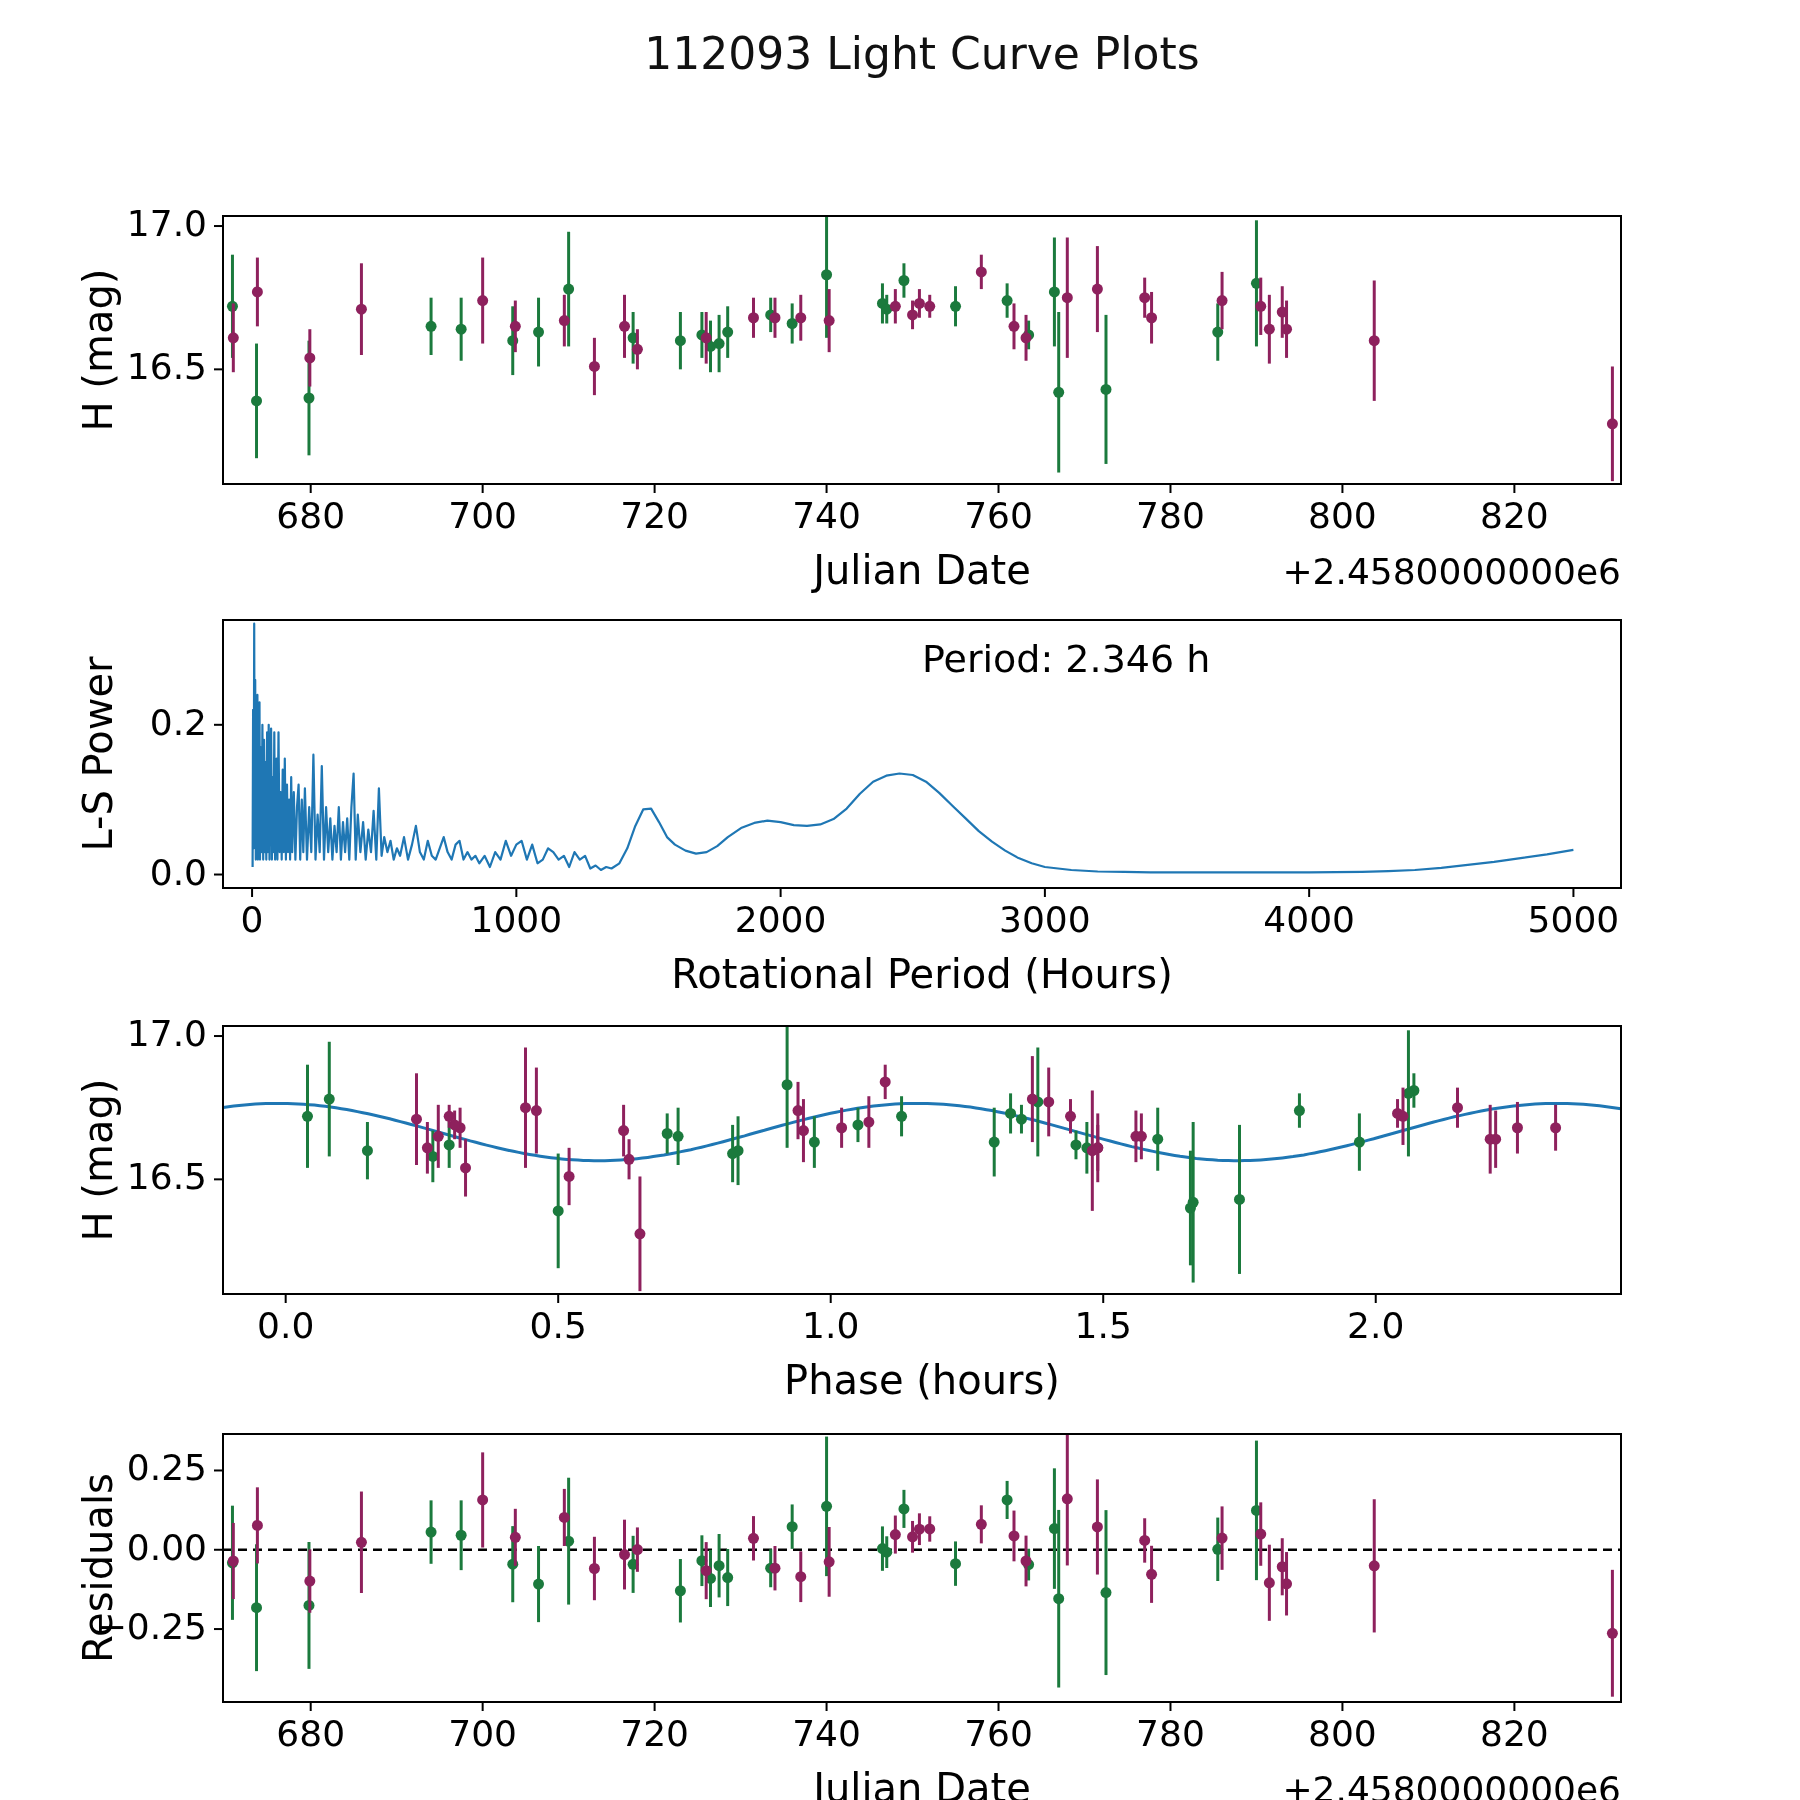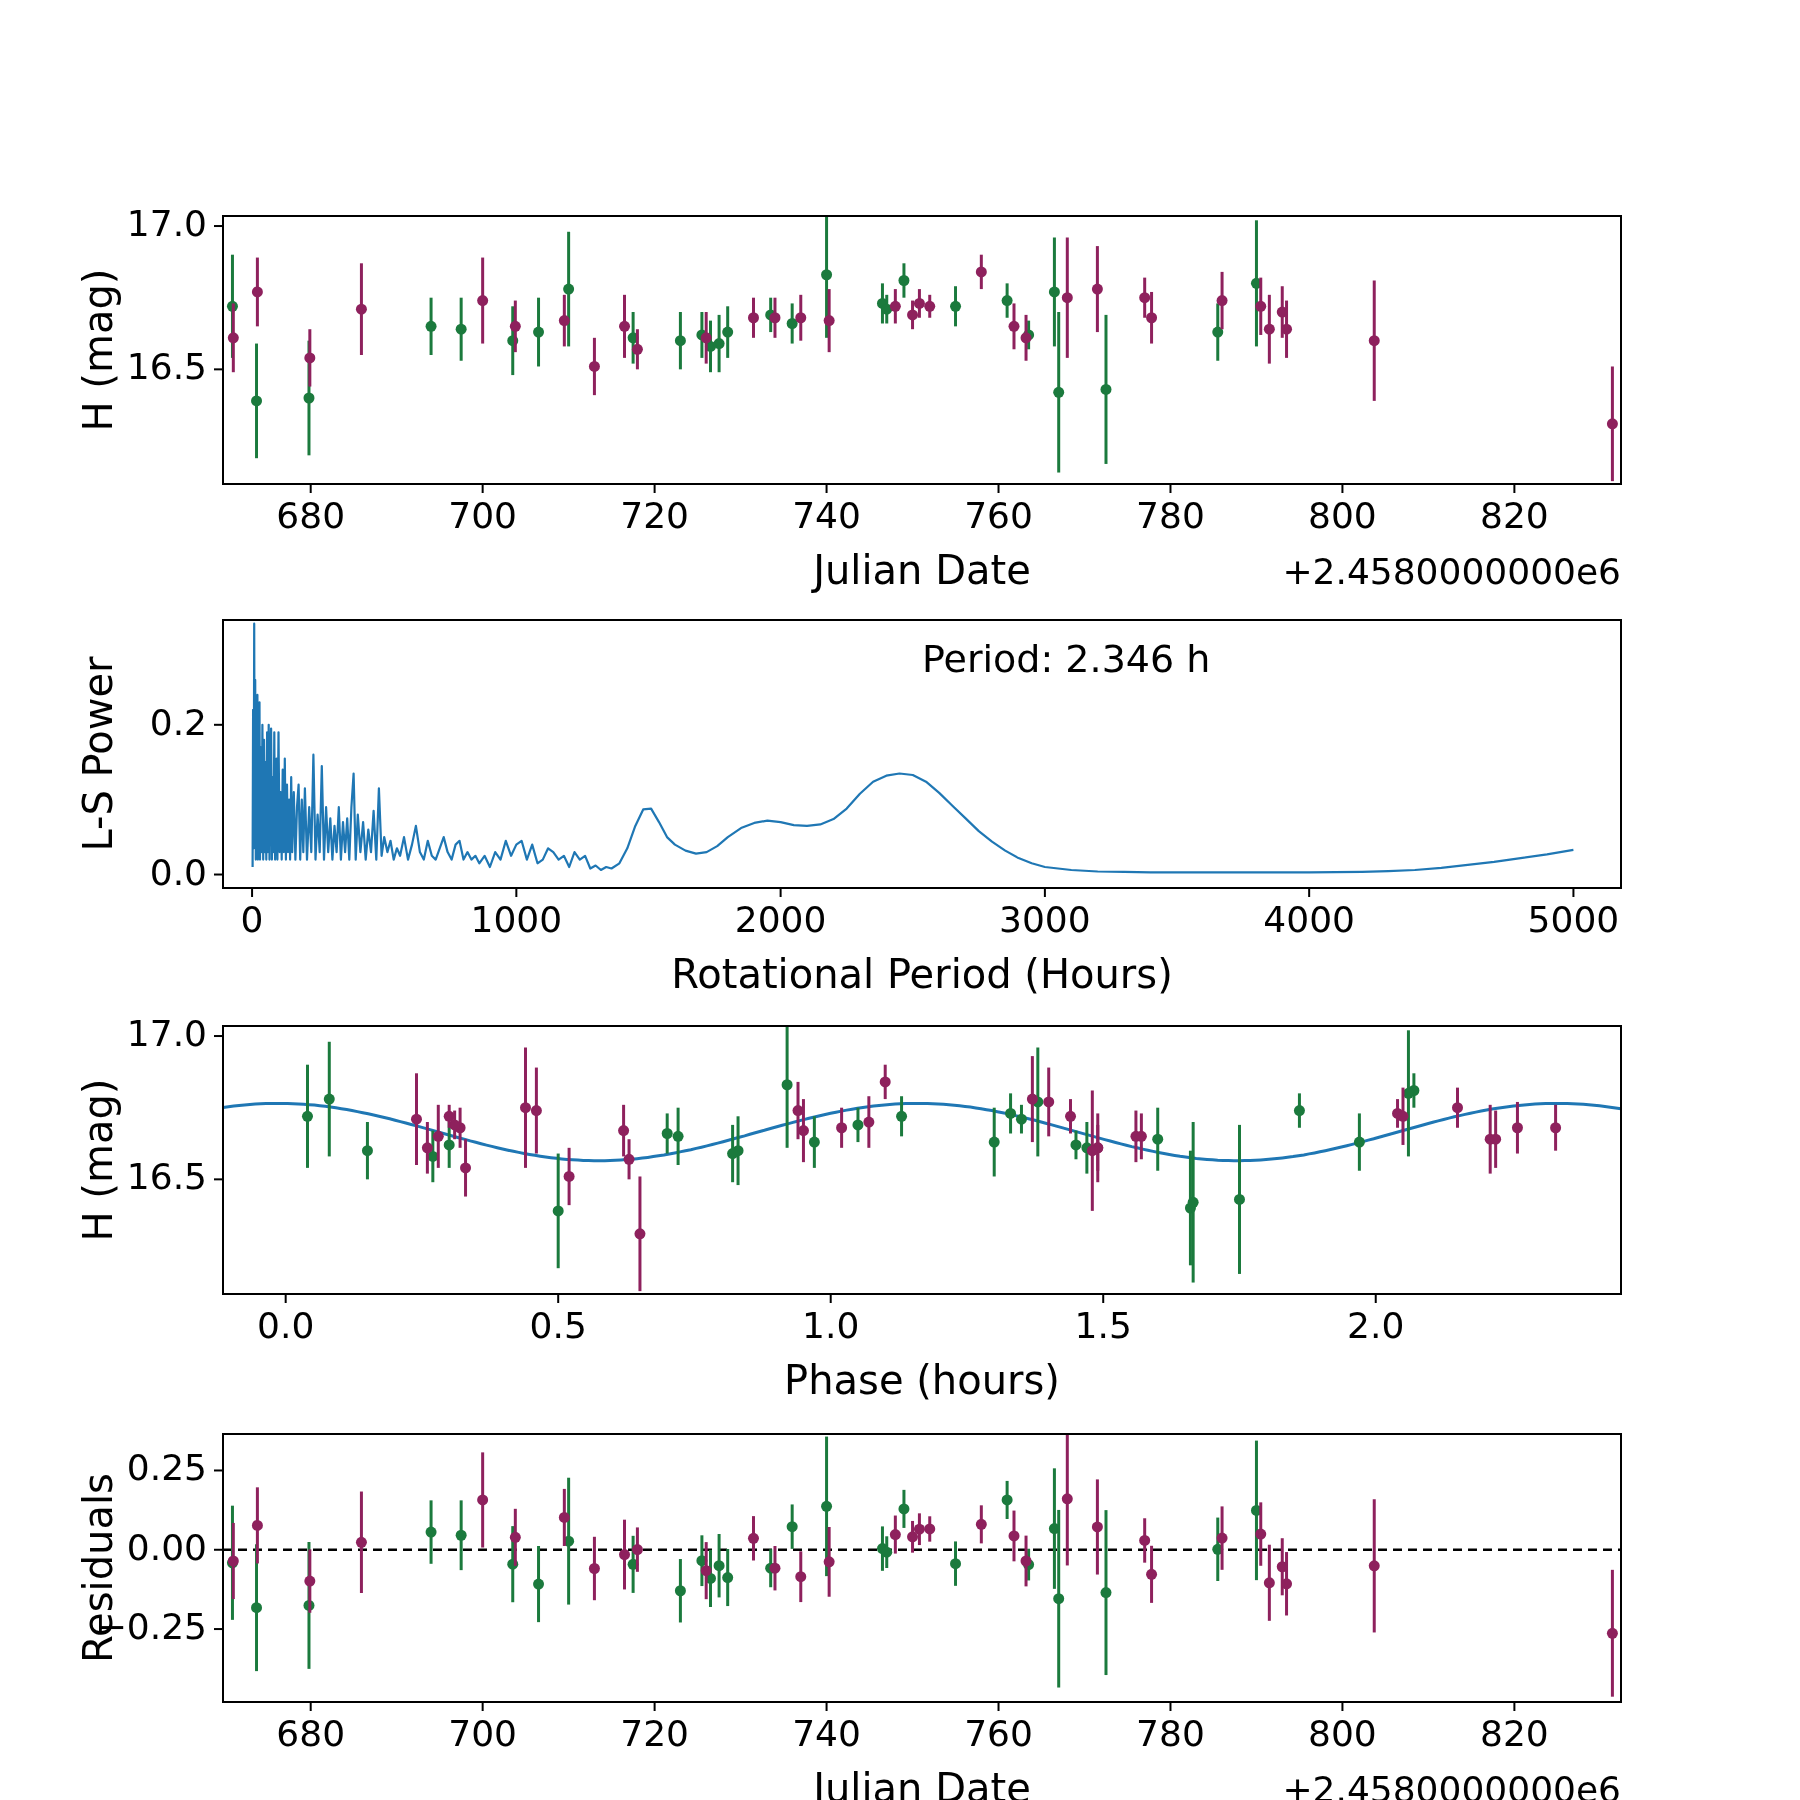--- a/index.html
+++ b/index.html
@@ -7,20 +7,21 @@
        font-family:"DejaVu Sans","Liberation Sans",sans-serif;color:#000;}
   .fig-title{position:absolute;left:223px;top:28px;width:1398px;text-align:center;
        font-size:44px;color:#111;}
   svg{position:absolute;left:0;top:0;}
   text{font-family:"DejaVu Sans","Liberation Sans",sans-serif;fill:#000;}
 </style>
 </head>
 <body>
 
 <div class="fig">
+  <div class="fig-title">112093 Light Curve Plots</div>
   <svg id="fig-svg" width="1800" height="1800" viewBox="0 0 1800 1800">
       <g>
         <clipPath id="clip0">
           <rect x="223" y="216" width="1398" height="268"></rect>
         </clipPath>
         <g clip-path="url(#clip0)">
           <g>
             <line x1="232.45756457564596" x2="232.45756457564596" y1="254.6951871657758" y2="357.88235294117703" stroke="#1b7a3d" stroke-width="3"></line>
             <circle cx="232.45756457564596" cy="306.2887700534764" r="5.5" fill="#1b7a3d"></circle>
             <line x1="256.5313653136539" x2="256.5313653136539" y1="343.55080213903744" y2="458.20320855614995" stroke="#1b7a3d" stroke-width="3"></line>

